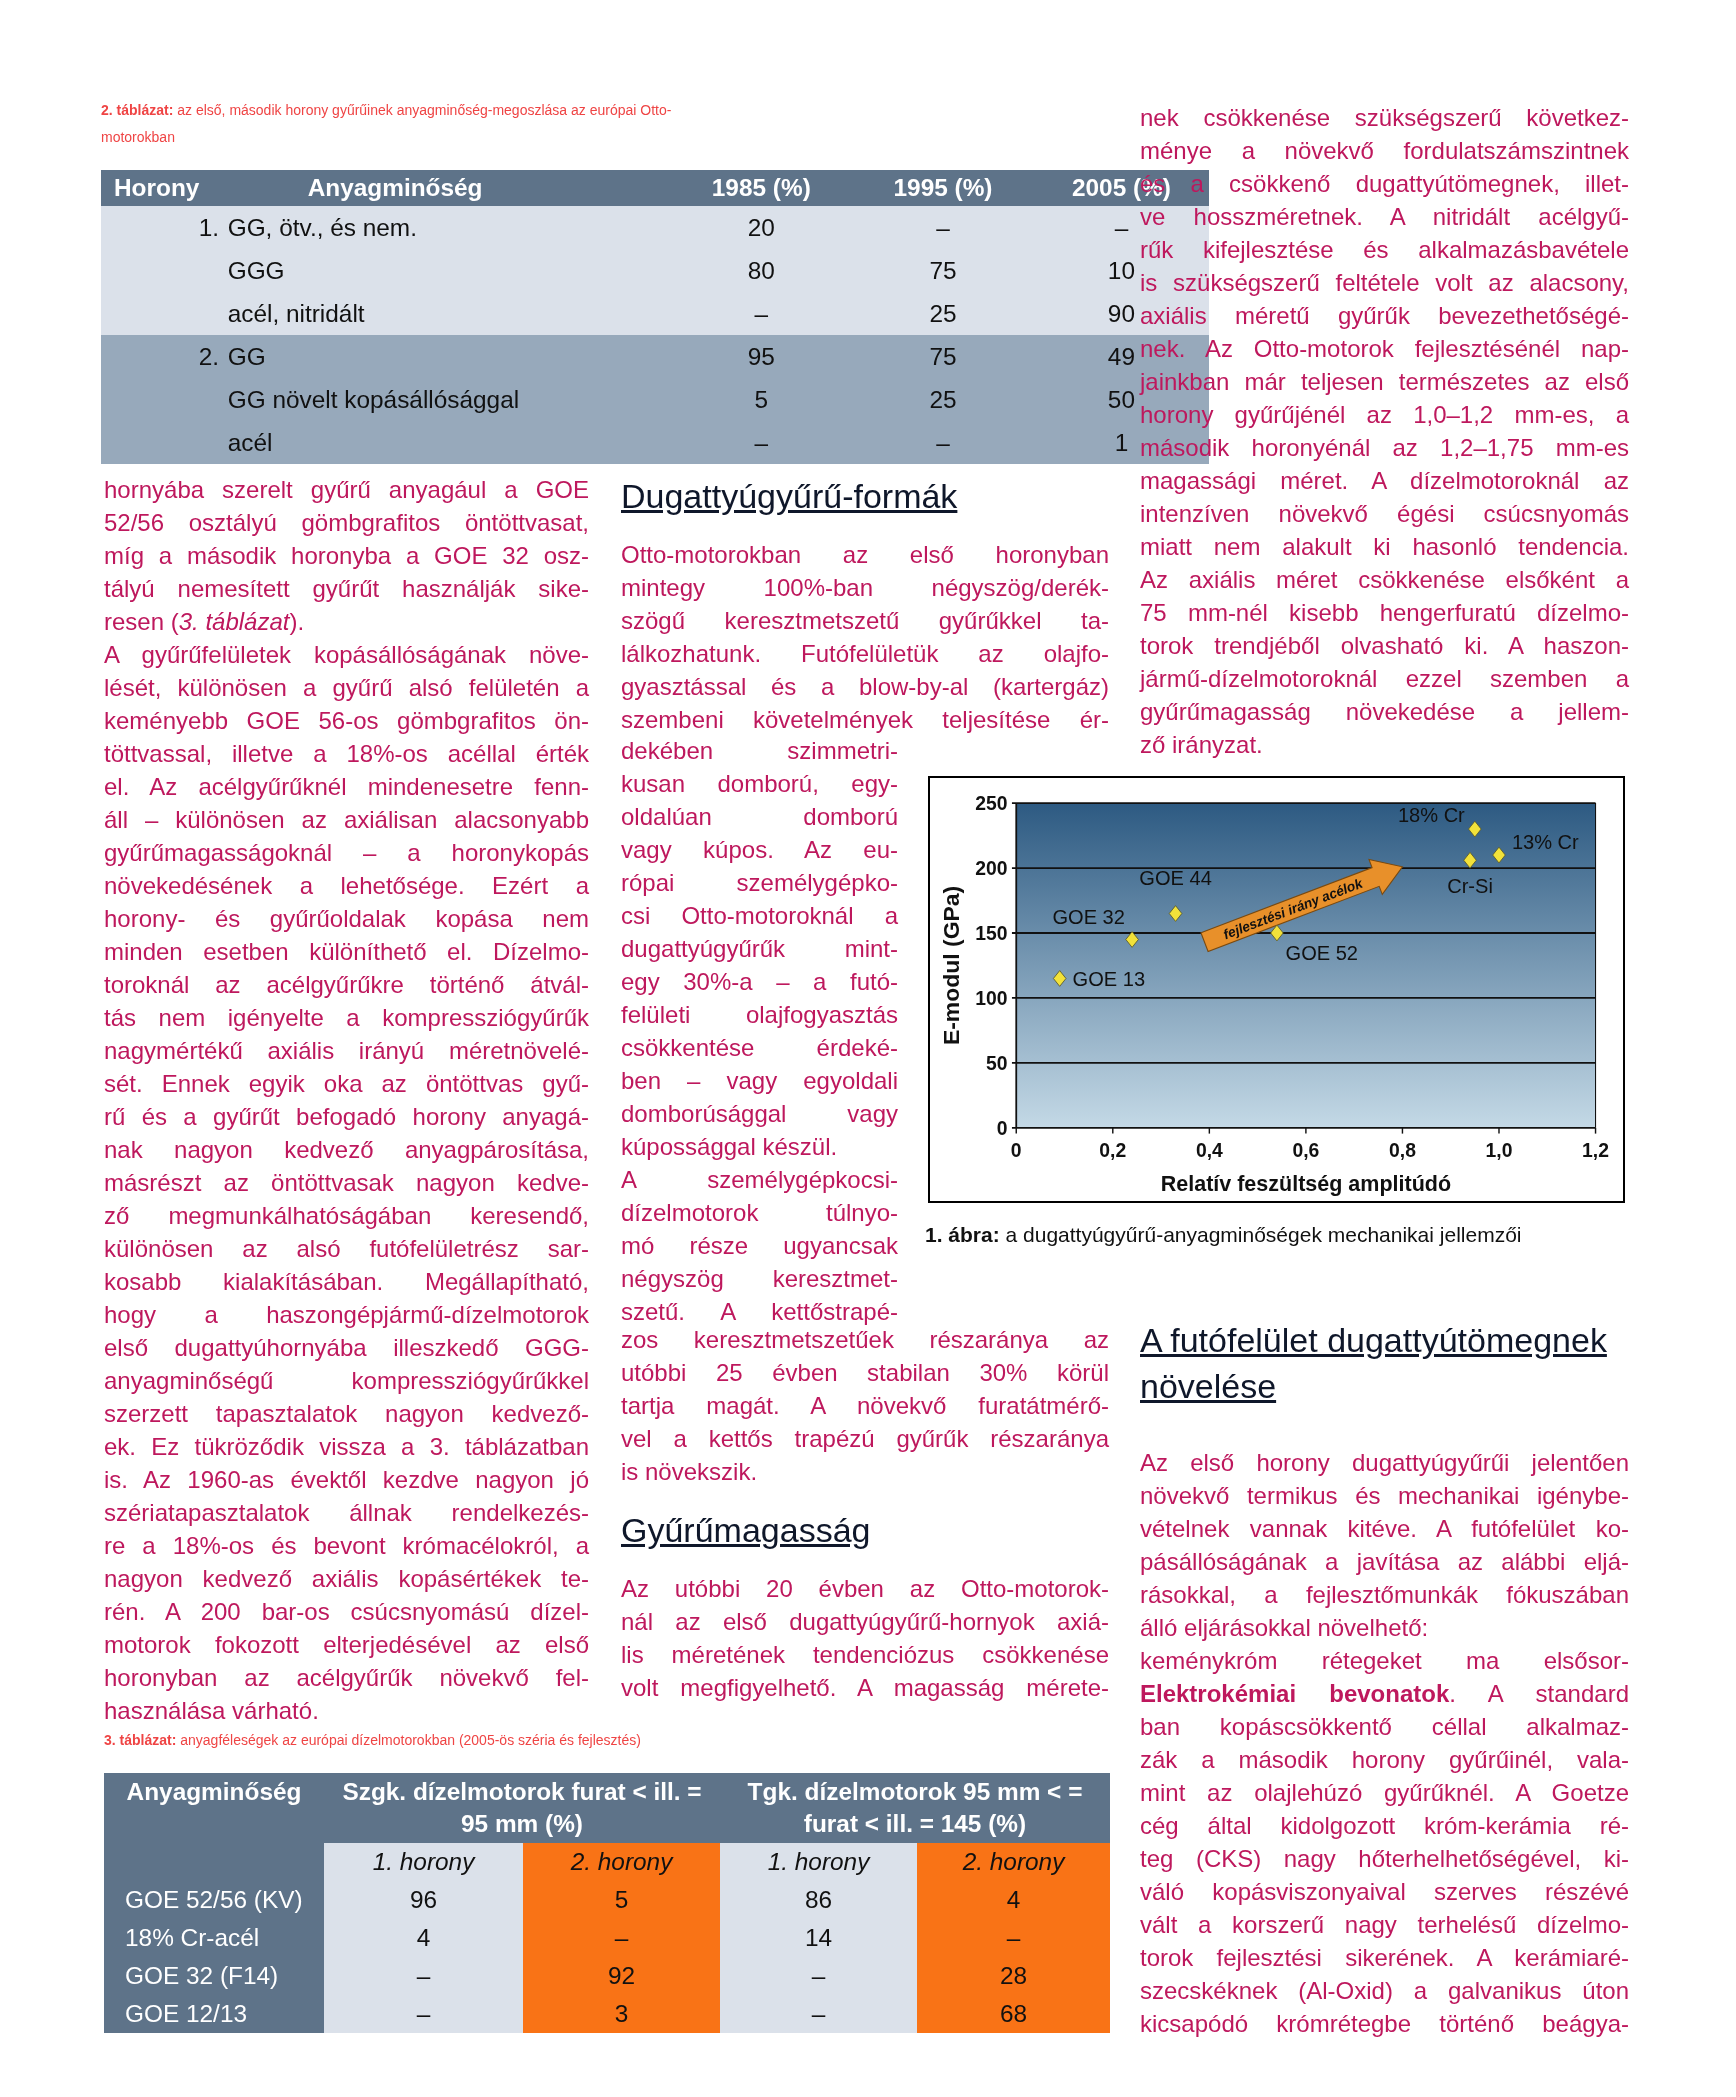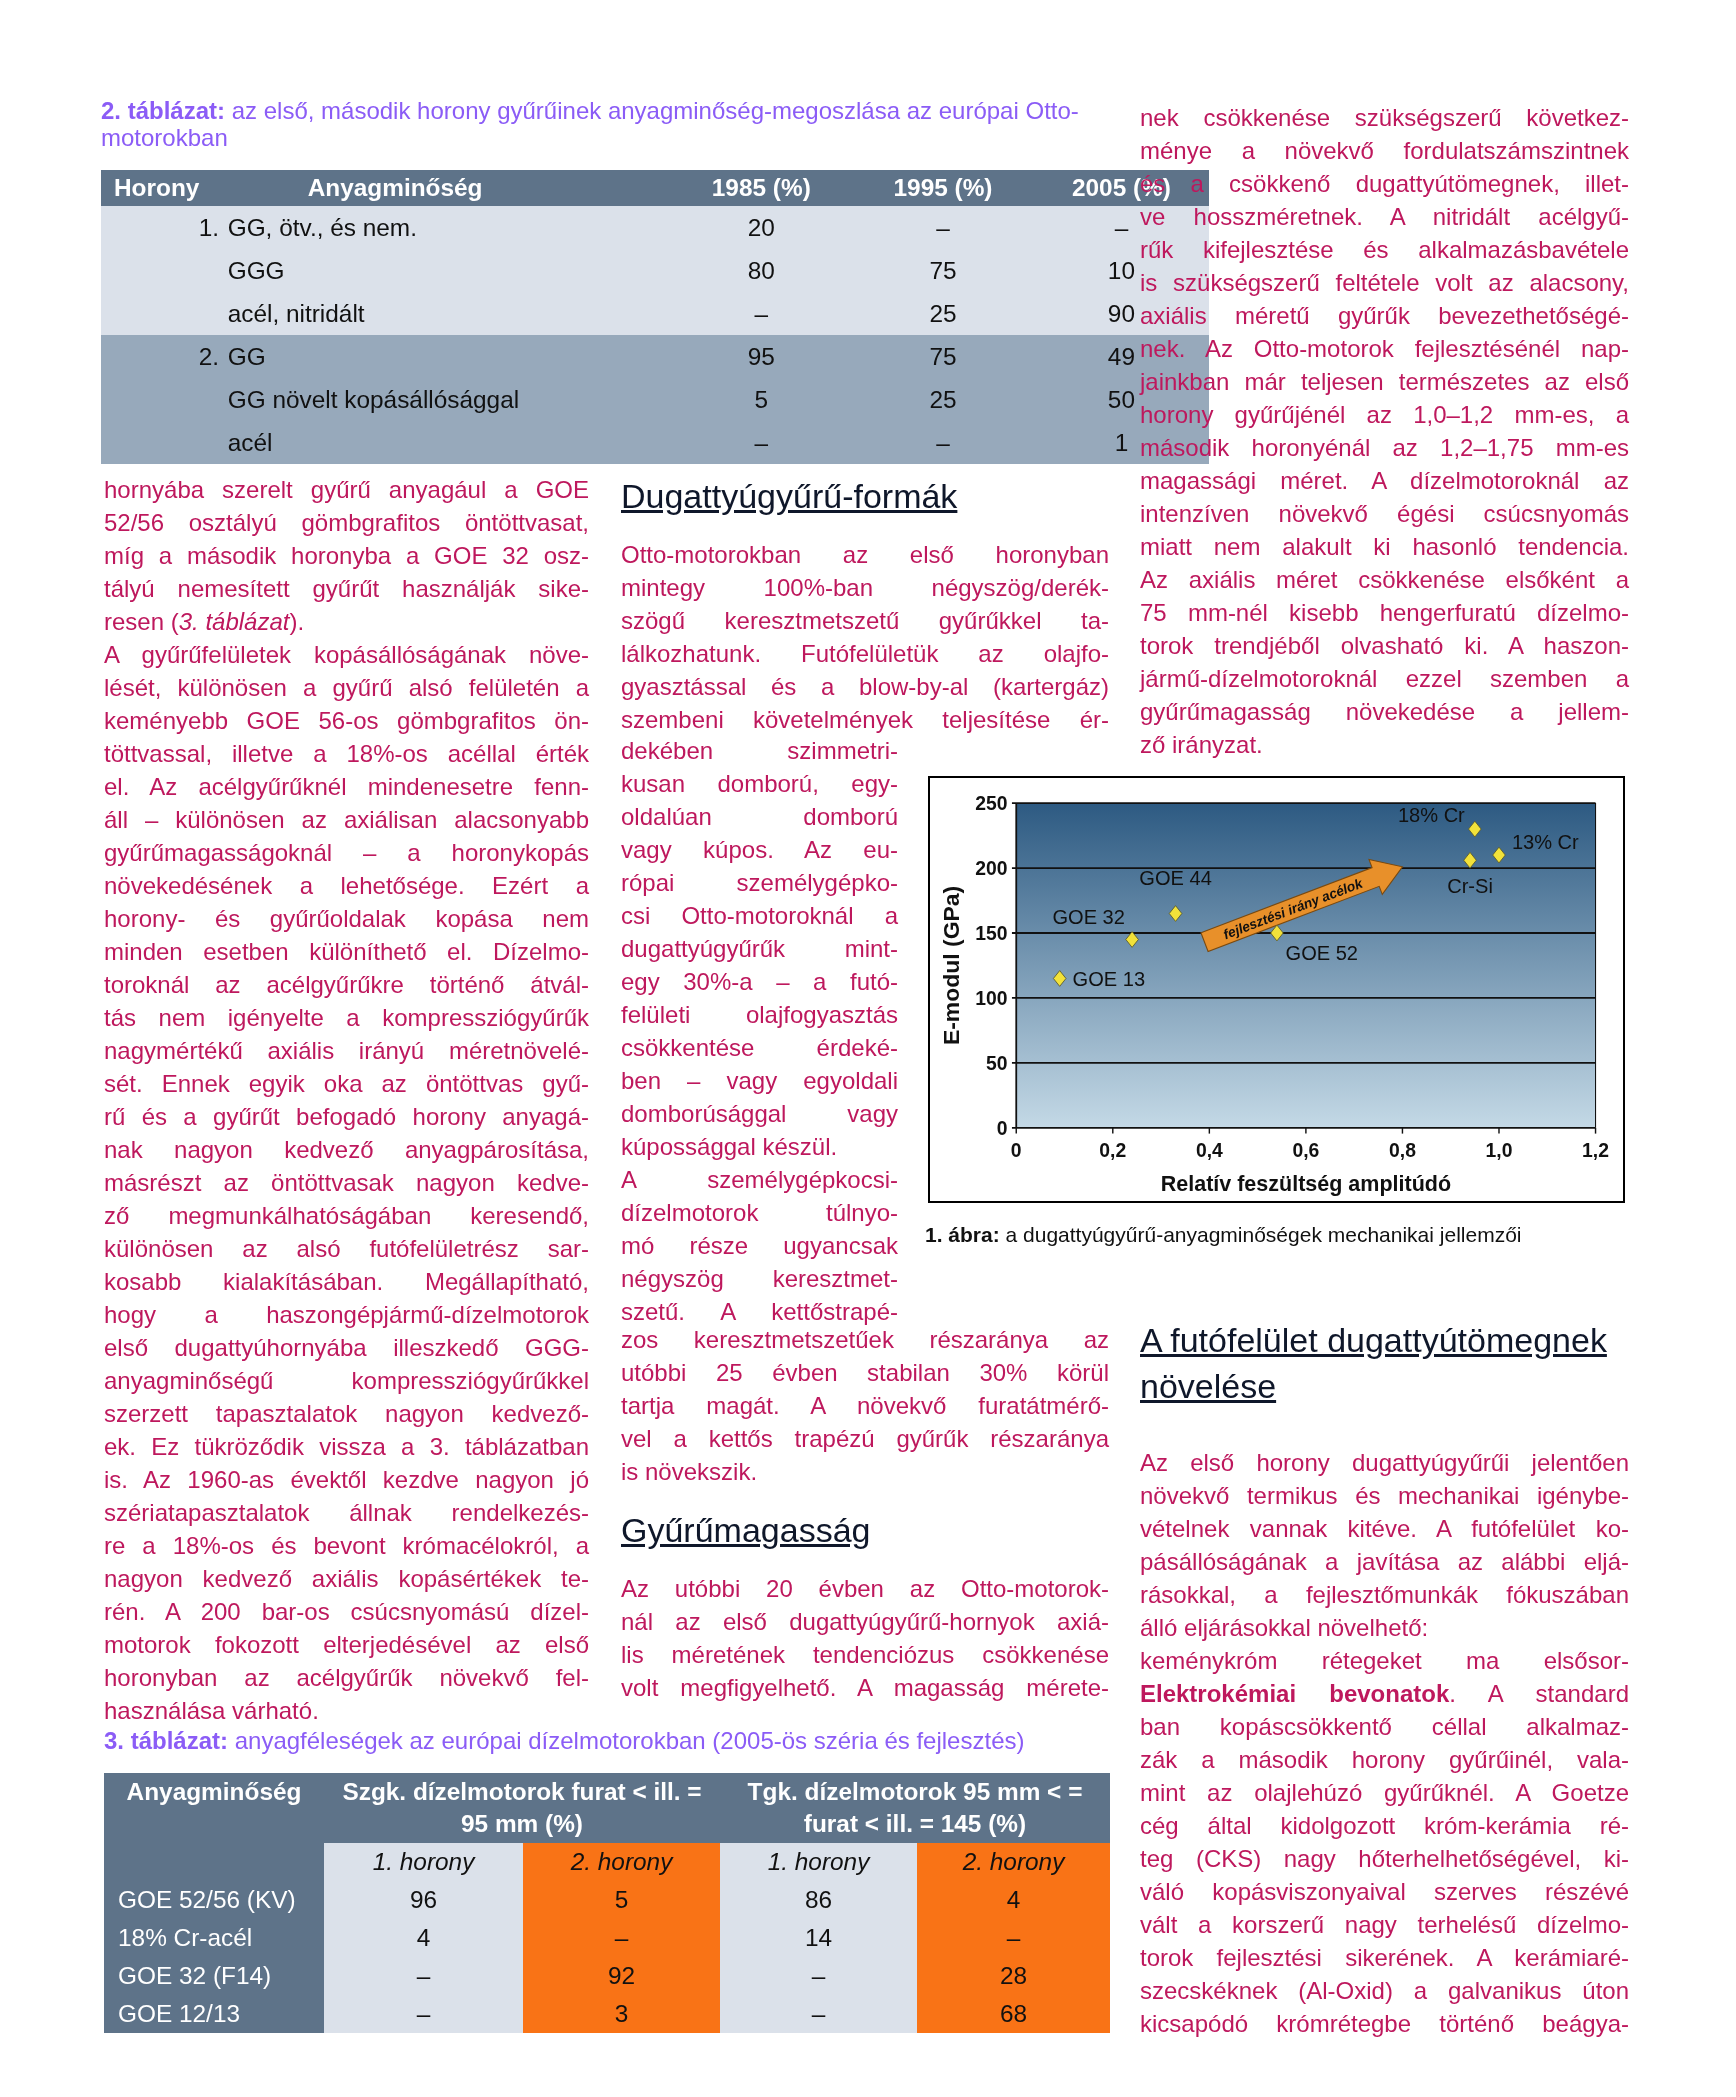--- a/index.html
+++ b/index.html
@@ -1,39 +1,39 @@
 <!DOCTYPE html>
 <html style="font-size:11.5px"><head>
 <meta charset="utf-8">
 <style>
   html, body { margin:0; padding:0; background:#ffffff; }
   body { width:1736px; height:2097px; position:relative; overflow:hidden;
          font-family:"Liberation Sans", sans-serif; color:#111; }
   .abs { position:absolute; }
-  .caption { font-size:24px; line-height:27px; color:#8b5cf6; }
+  .caption { font-size:14px; line-height:27px; color:#ef4444; }
   .caption b { font-weight:bold; }
   .col { position:absolute; font-size:24px; line-height:33px; color:#be185d; }
   .line { display:block; white-space:nowrap; text-align:justify; text-align-last:justify; height:33px; overflow:visible; }
   .line.last { text-align-last:left; }
   .h2 { position:absolute; font-size:34px; color:#0f172a; line-height:42px;text-decoration:underline; }
 
   
   .t2 { position:absolute; left:101px; top:170px; width:1108px; border-collapse:collapse; font-size:24.4px; }
   .t2 th { background:#5e7389; color:#fff; font-weight:bold; height:36px; padding:0; text-align:center; }
   .t2 td { height:43px; padding:0; }
   .t2 tr.g1 td { background:#dbe1ea; }
   .t2 tr.g2 td { background:#97a9bb; }
   .t2 td.num { text-align:center; }
   .t2 td.grp { text-align:right; padding-right:8.6px; }
 
   
   .t3 { position:absolute; left:104px; top:1773px; width:1006px; border-collapse:collapse; font-size:24.4px; }
   .t3 th { background:#5e7389; color:#fff; font-weight:bold; padding:2.9px 4.3px; text-align:center; line-height:32px; vertical-align:top; }
   .t3 td { height:38px; padding:0; text-align:center; }
-  .t3 td.mat { background:#5e7389; color:#fff; text-align:left; padding-left:14px; }
+  .t3 td.mat { background:#5e7389; color:#fff; text-align:left; padding-left:21px; }
   .t3 .c1 { background:#dbe1ea;margin-top:23px; }
   .t3 .c2 { background:#f97316; }
   .t3 td.sub { font-style:italic; }
 
   
   .chart-box { position:absolute; left:928px; top:776px; width:693px; height:423px; border:2.9px solid #000; background:#fff; }
   .fig-caption { position:absolute; left:925px; top:1223px; font-size:21px; }
 </style>
 </head>
 <body>

